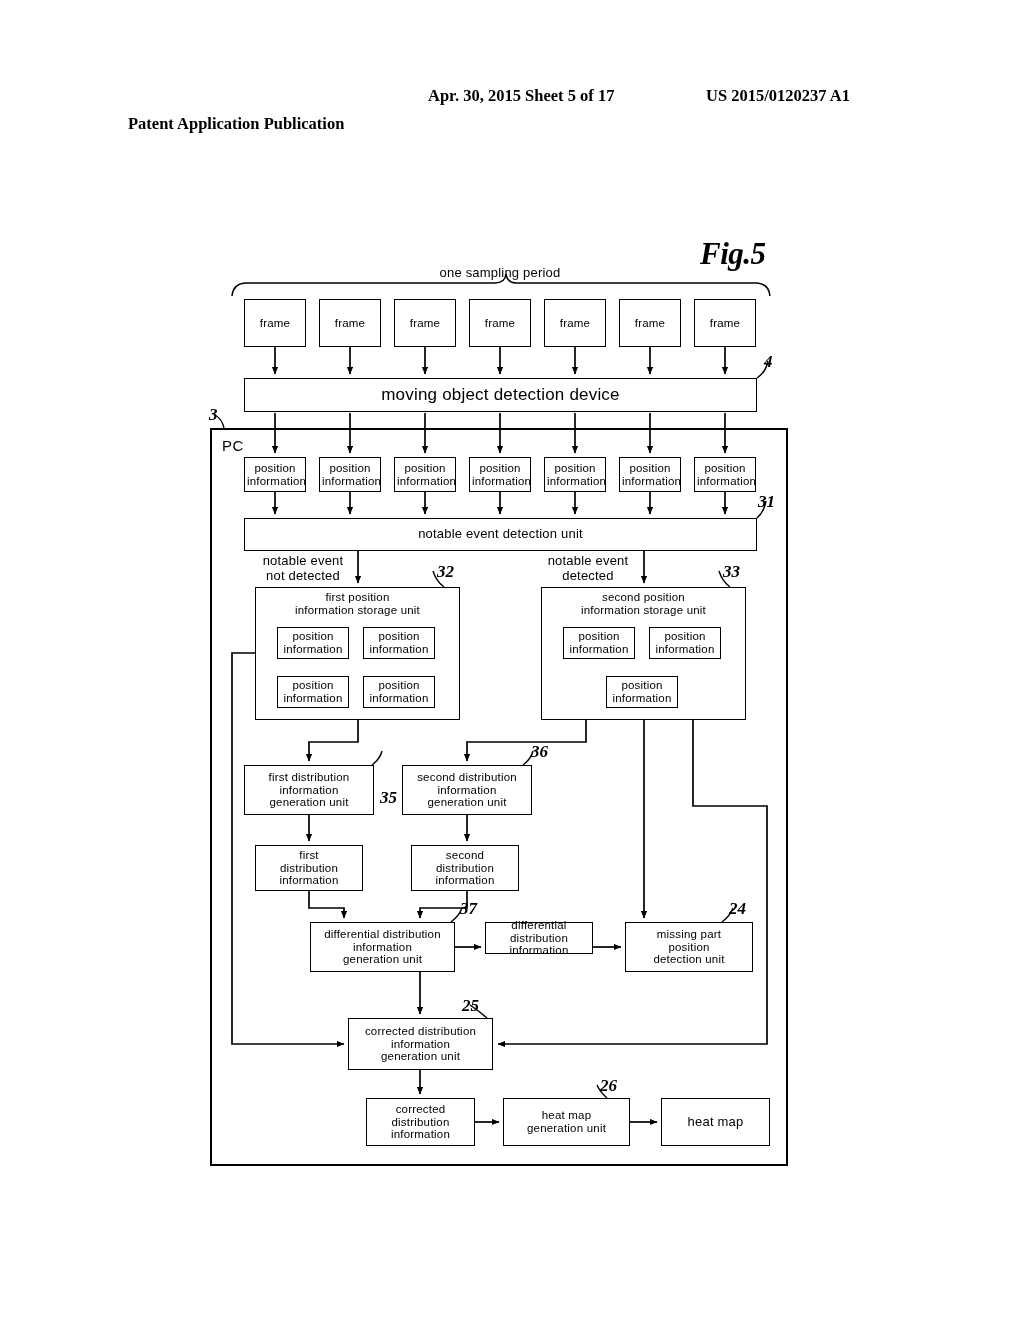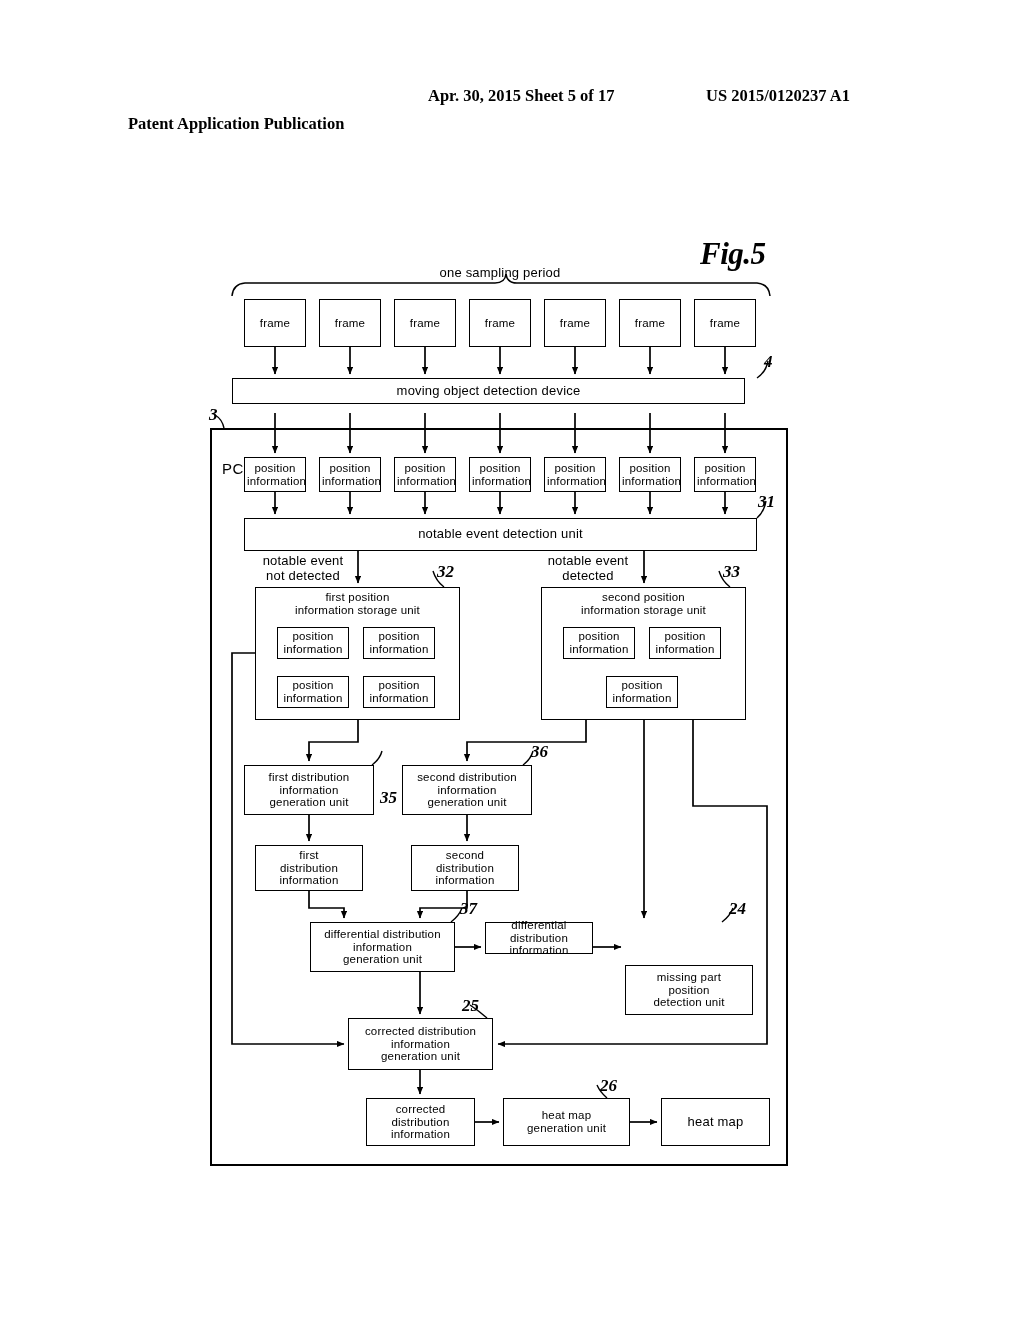--- a/index.html
+++ b/index.html
@@ -92,21 +92,20 @@
     font-size: 13px;
     line-height: 1.15;
     text-align: center;
     letter-spacing: 0.2px;
     white-space: pre-line;
   }
   .pc-label {
     position: absolute;
     font-size: 15px;
     letter-spacing: 0.5px;
-    margin-top: 23px;
   }
 
   
   .ref {
     position: absolute;
     font-family: "Liberation Serif", serif;
     font-style: italic;
     font-weight: bold;
     font-size: 17px;
   }
@@ -149,21 +148,21 @@
 <div class="box" style="left:544px; top:299px; width:62px; height:48px;">
     <span class="lbl">frame</span>
   </div>
 <div class="box" style="left:619px; top:299px; width:62px; height:48px;">
     <span class="lbl">frame</span>
   </div>
 <div class="box" style="left:694px; top:299px; width:62px; height:48px;">
     <span class="lbl">frame</span>
   </div>
 
-<div class="box" style="left:232px; top:378px; width:513px; height:26px; font-size:13px;">
+<div class="box" style="left:244px; top:378px; width:513px; height:34px; font-size:17px;">
   <span class="lbl">moving  object  detection  device</span>
 </div>
 <div class="ref" style="left:764px; top:352px;">4</div>
 
 <div class="container-box" style="left:210px; top:428px; width:578px; height:738px;"></div>
 <div class="pc-label" style="left:222px; top:437px;">PC</div>
 <div class="ref" style="left:209px; top:405px;">3</div>
 
 <div class="box thin" style="left:244px; top:457px; width:62px; height:35px;">
     <span class="lbl">position<br>information</span>
@@ -243,21 +242,21 @@
 
 <div class="box" style="left:310px; top:922px; width:145px; height:50px;">
   <span class="lbl">differential  distribution<br>information<br>generation  unit</span>
 </div>
 <div class="ref" style="left:460px; top:899px;">37</div>
 
 <div class="box thin" style="left:485px; top:922px; width:108px; height:32px;">
   <span class="lbl">differential<br>distribution<br>information</span>
 </div>
 
-<div class="box" style="left:625px; top:922px; width:128px; height:50px;margin-top:43px;">
+<div class="box" style="left:625px; top:922px; width:128px; height:50px;">
   <span class="lbl">missing  part<br>position<br>detection  unit</span>
 </div>
 <div class="ref" style="left:729px; top:899px;">24</div>
 
 <div class="box" style="left:348px; top:1018px; width:145px; height:52px;">
   <span class="lbl">corrected  distribution<br>information<br>generation  unit</span>
 </div>
 <div class="ref" style="left:462px; top:996px;">25</div>
 
 <div class="box thin" style="left:366px; top:1098px; width:109px; height:48px;">

